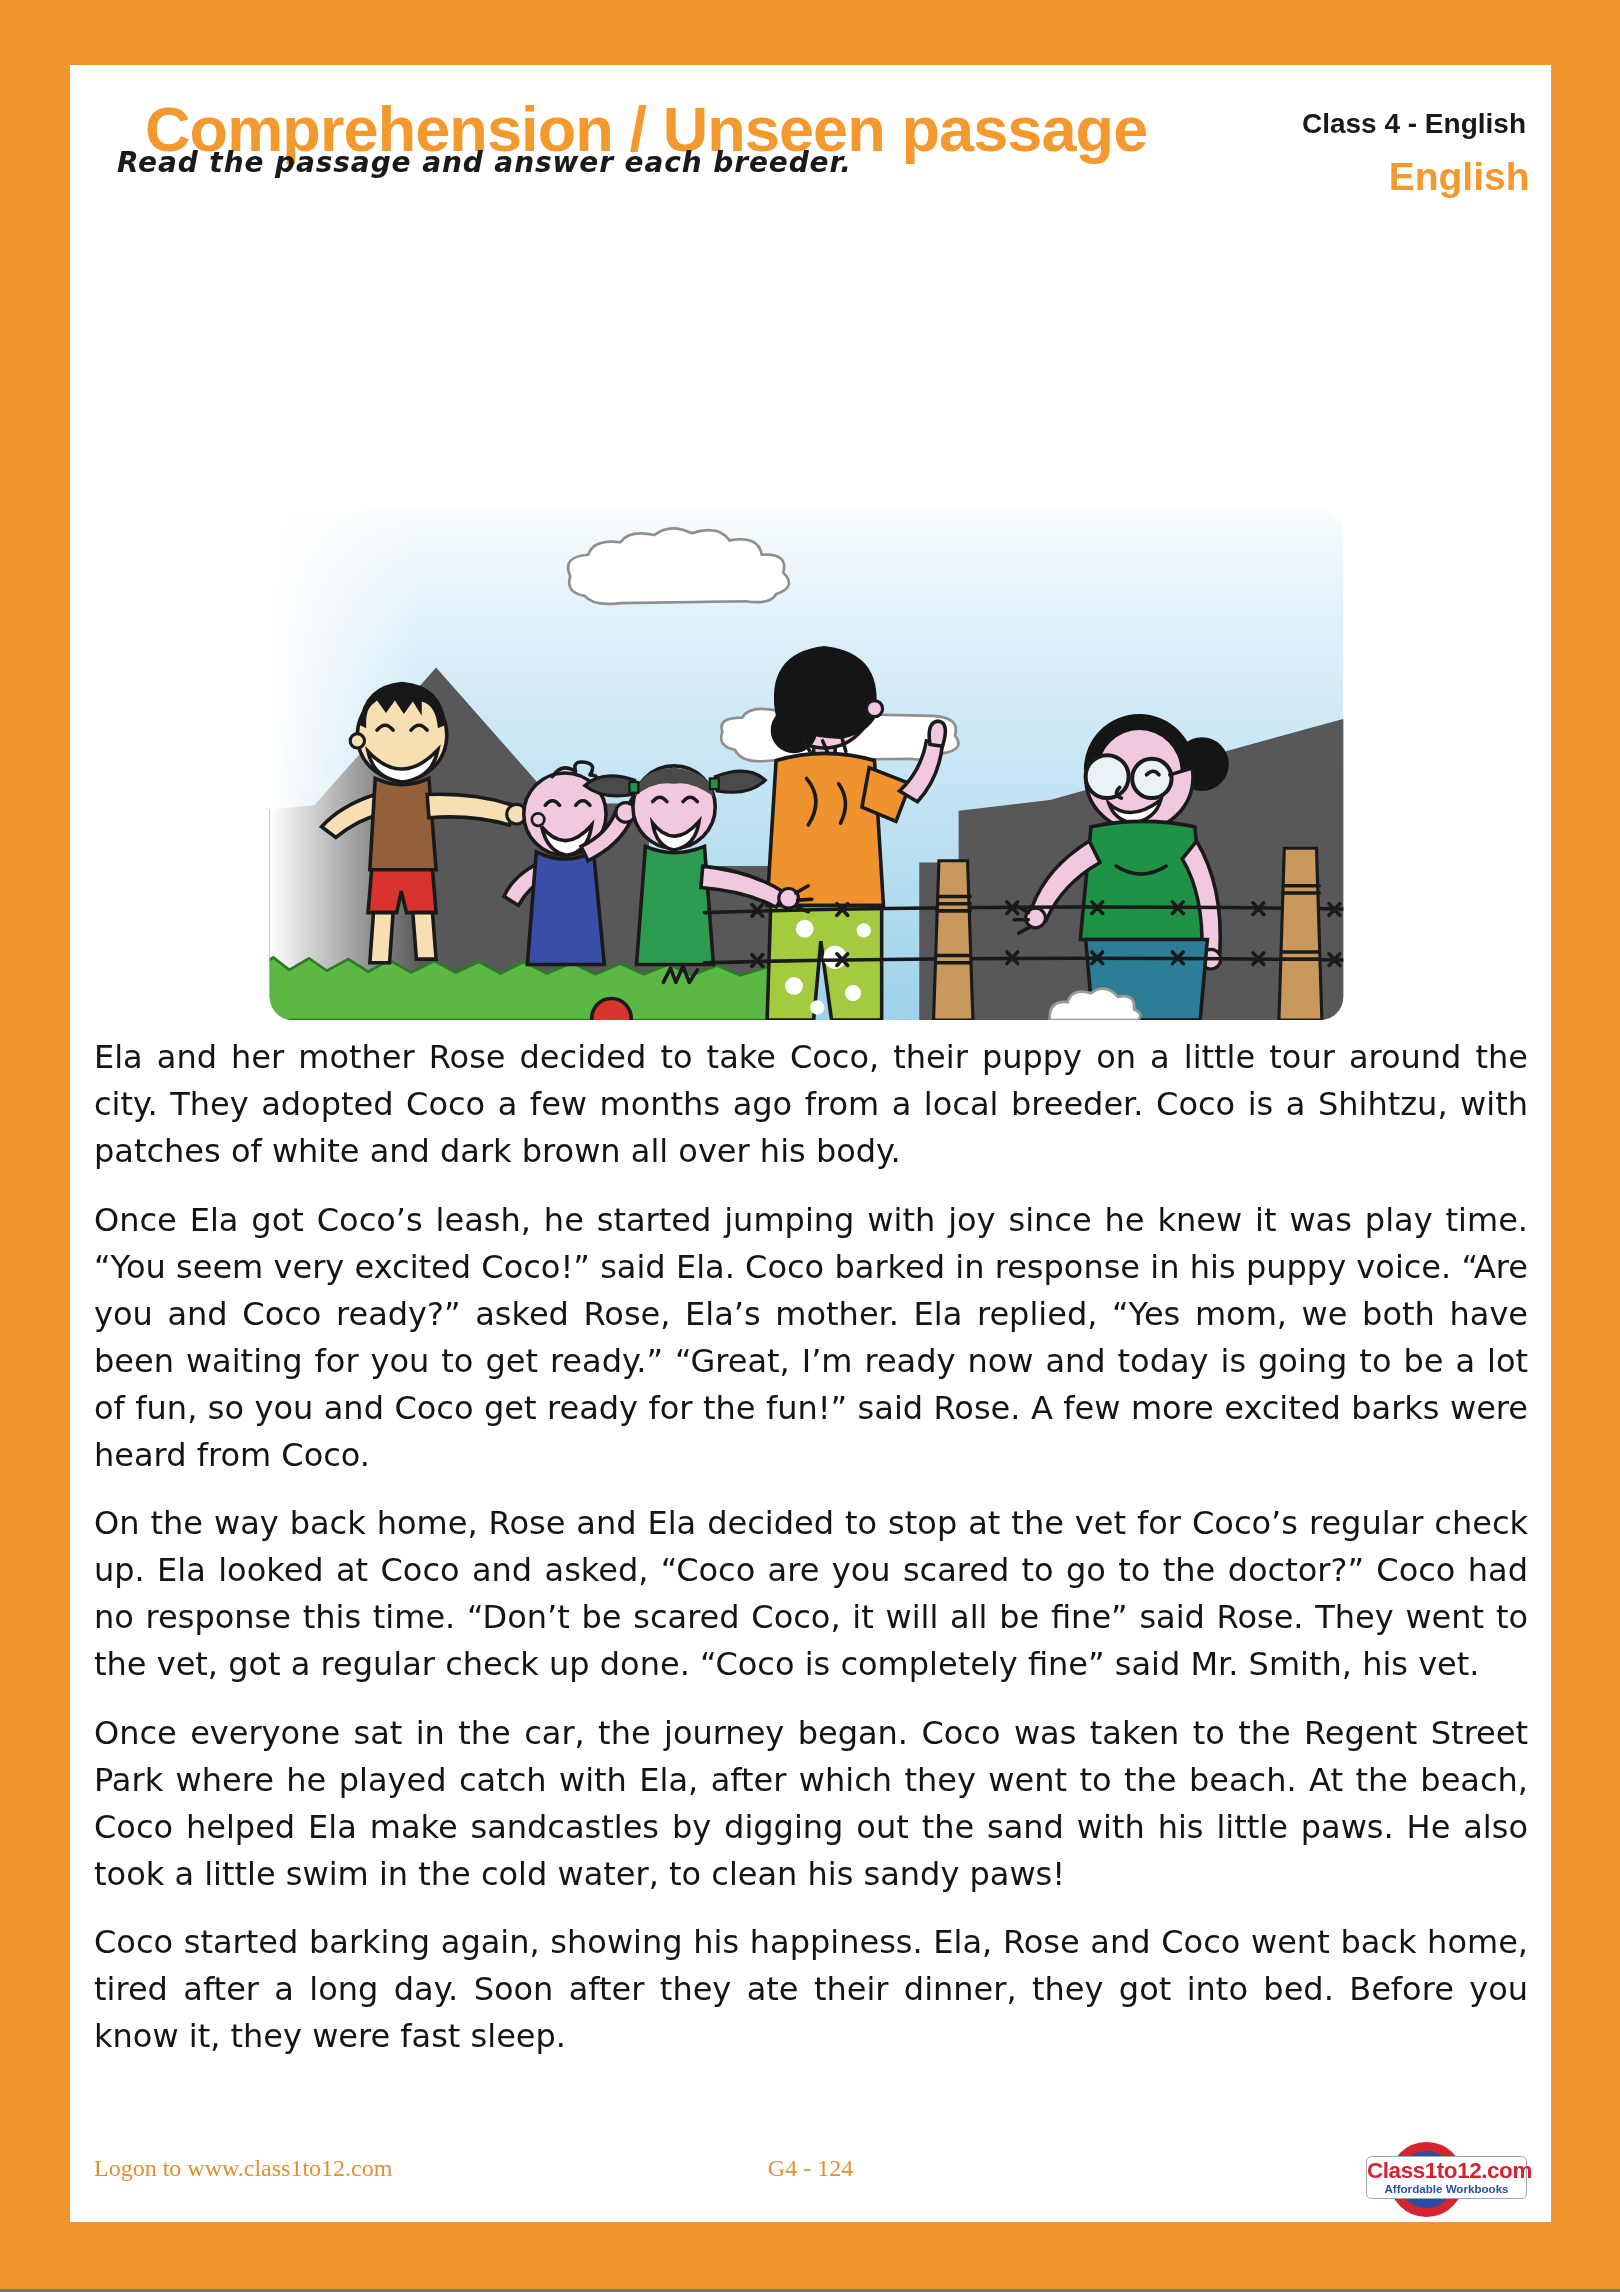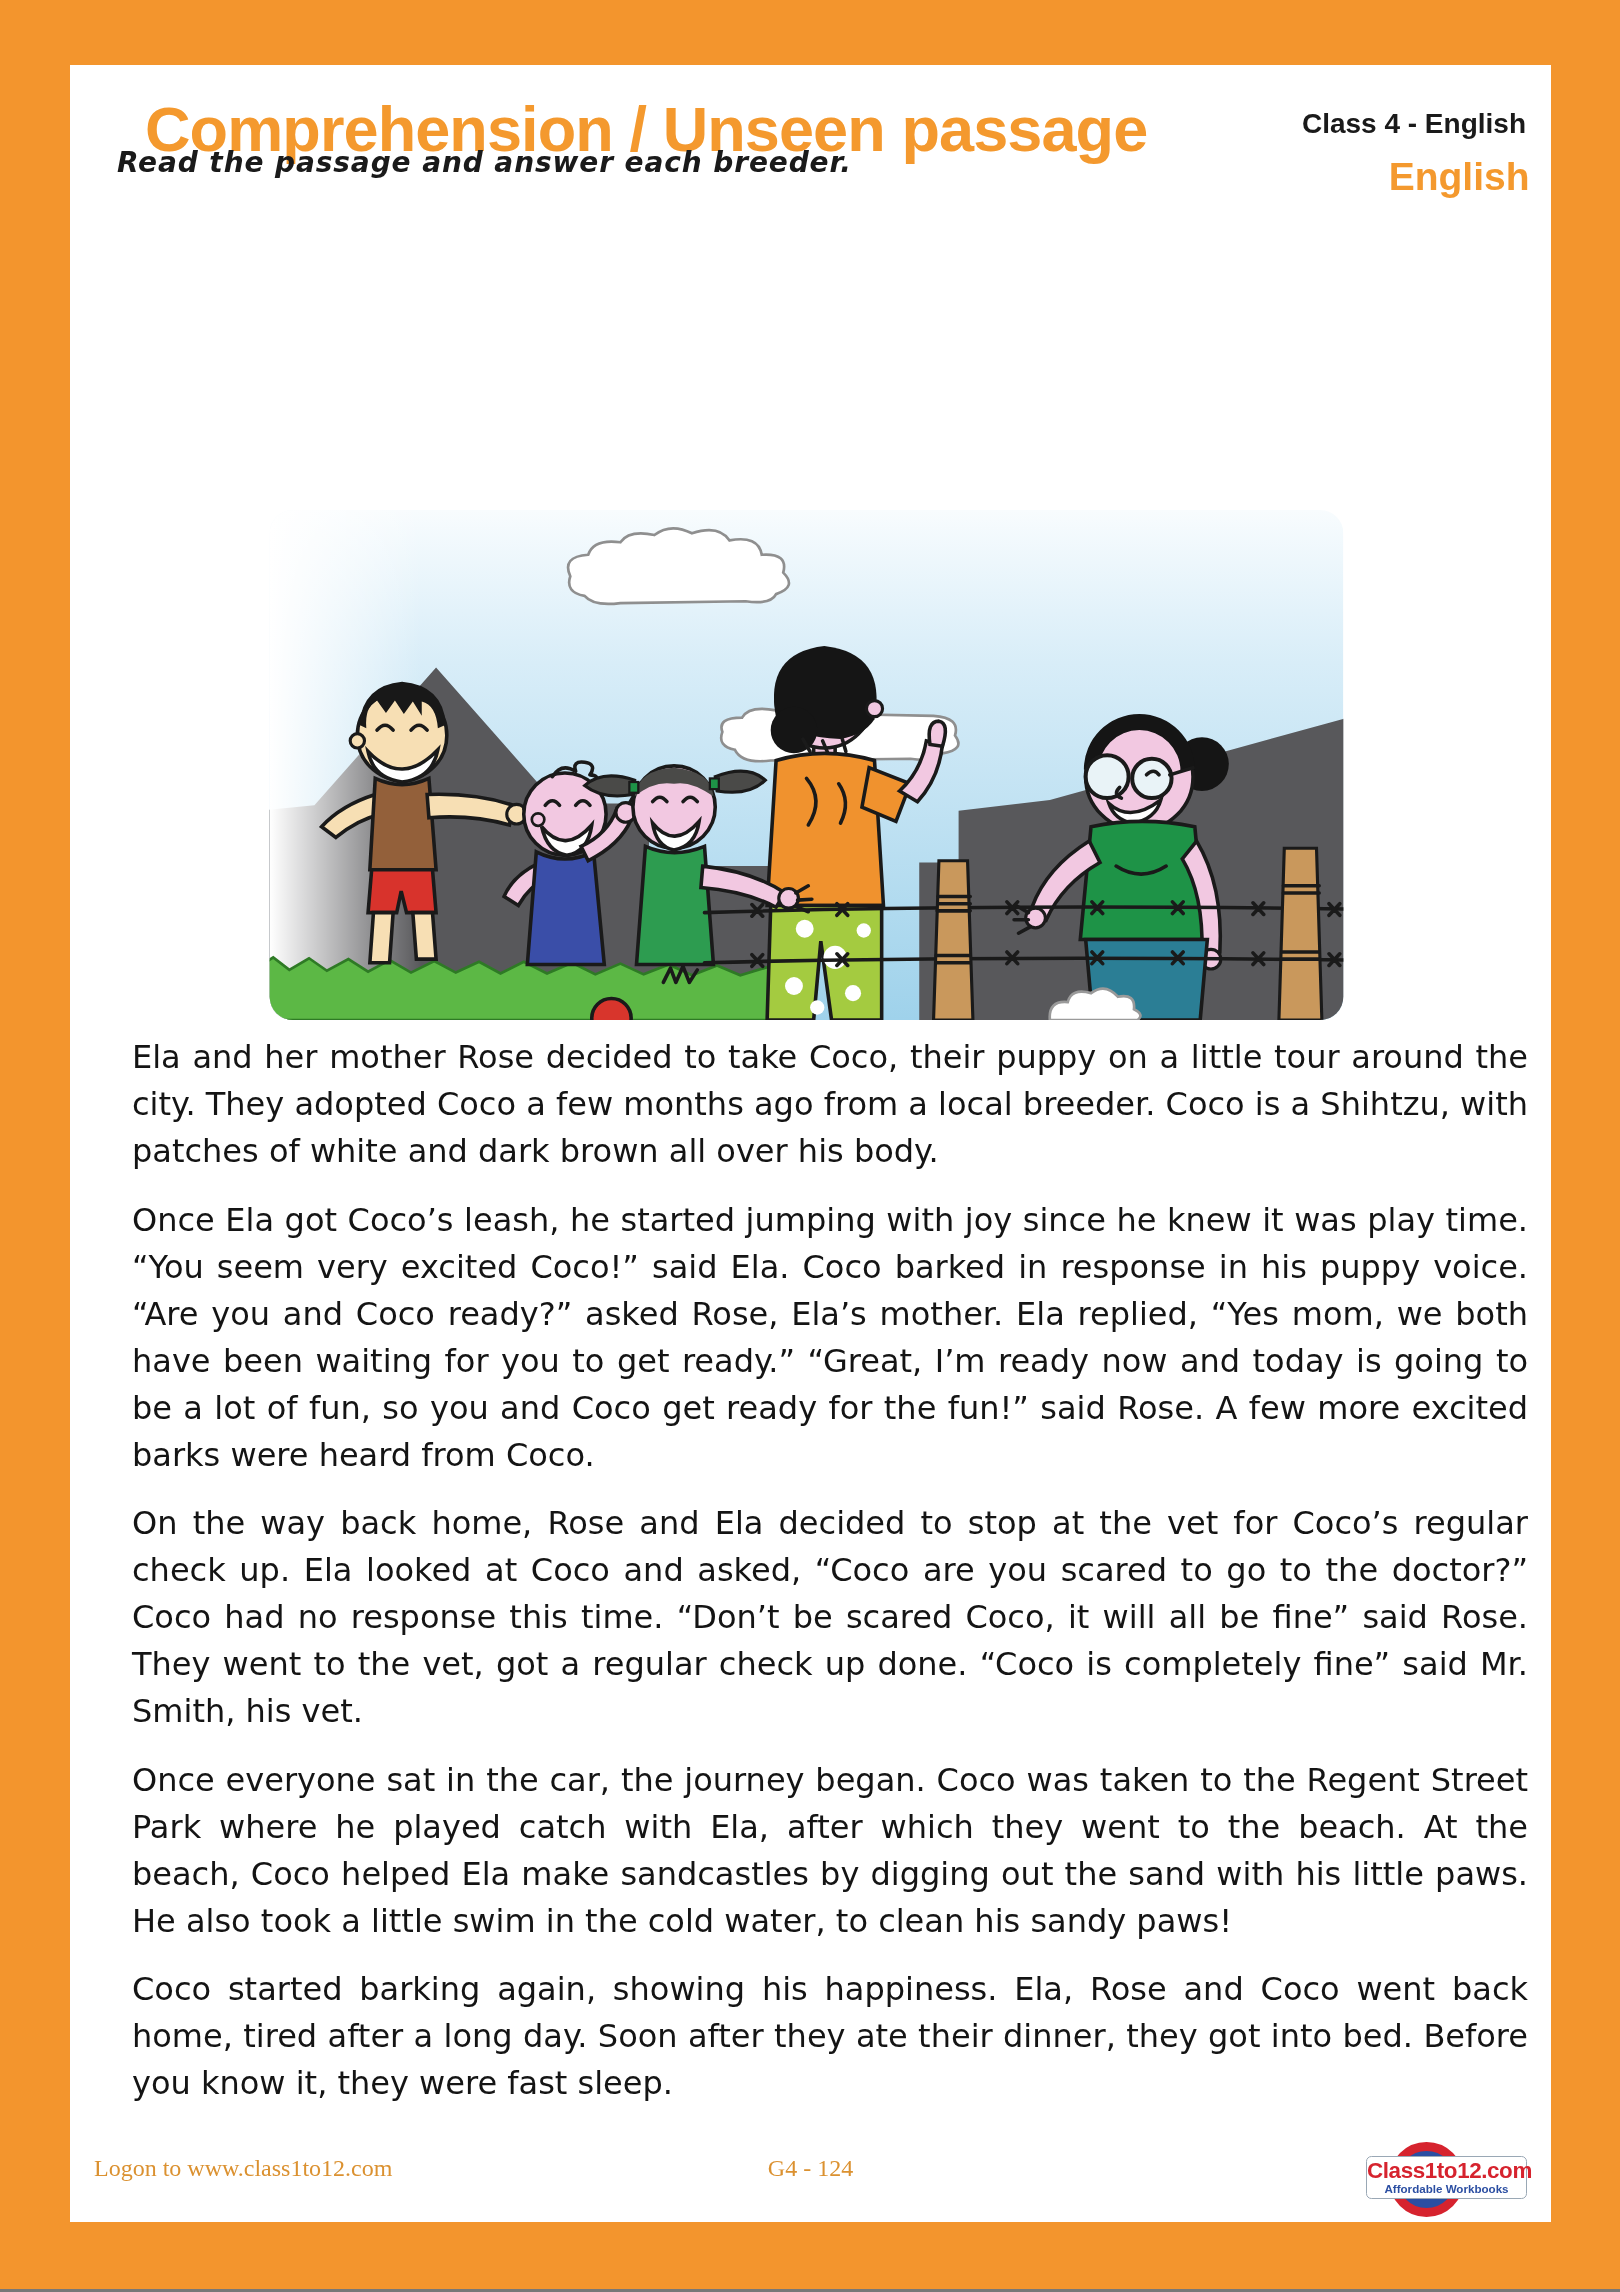--- a/index.html
+++ b/index.html
@@ -38,21 +38,21 @@
   }
   .illustration {
     position:absolute; left:199px; top:445px; width:1075px; height:510px;
   }
   .passage {
     position:absolute; left:24px; right:23px; top:969px;
     font-family:"DejaVu Sans", sans-serif;
     font-size:32px; line-height:47px; color:#141414;
     text-align:justify;
   }
-  .passage p { margin-bottom:21.5px;margin-left:38px; }
+  .passage p { margin-bottom:21.5px; }
   .footer-left {
     position:absolute; left:24px; top:2090px;
     font-family:"Liberation Serif", serif;
     font-size:24px; color:#DB9130;text-align:center;
   }
   .footer-center {
     position:absolute; left:0; right:0; top:2090px; text-align:center;
     font-family:"Liberation Serif", serif;
     font-size:24px; color:#DB9130;
   }

